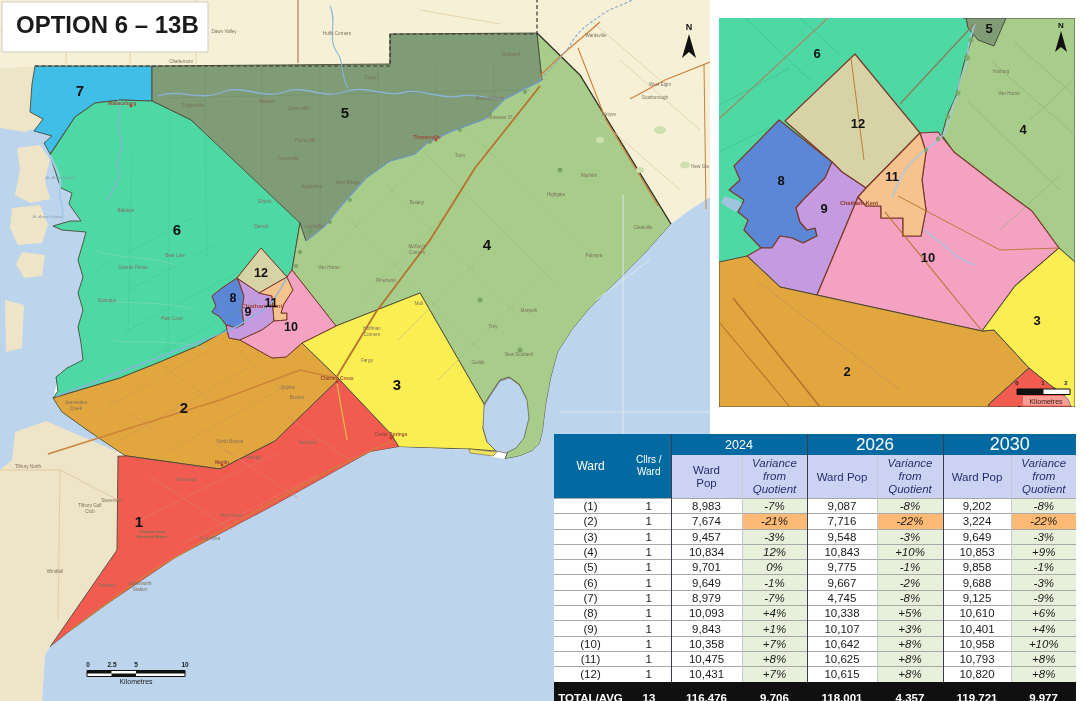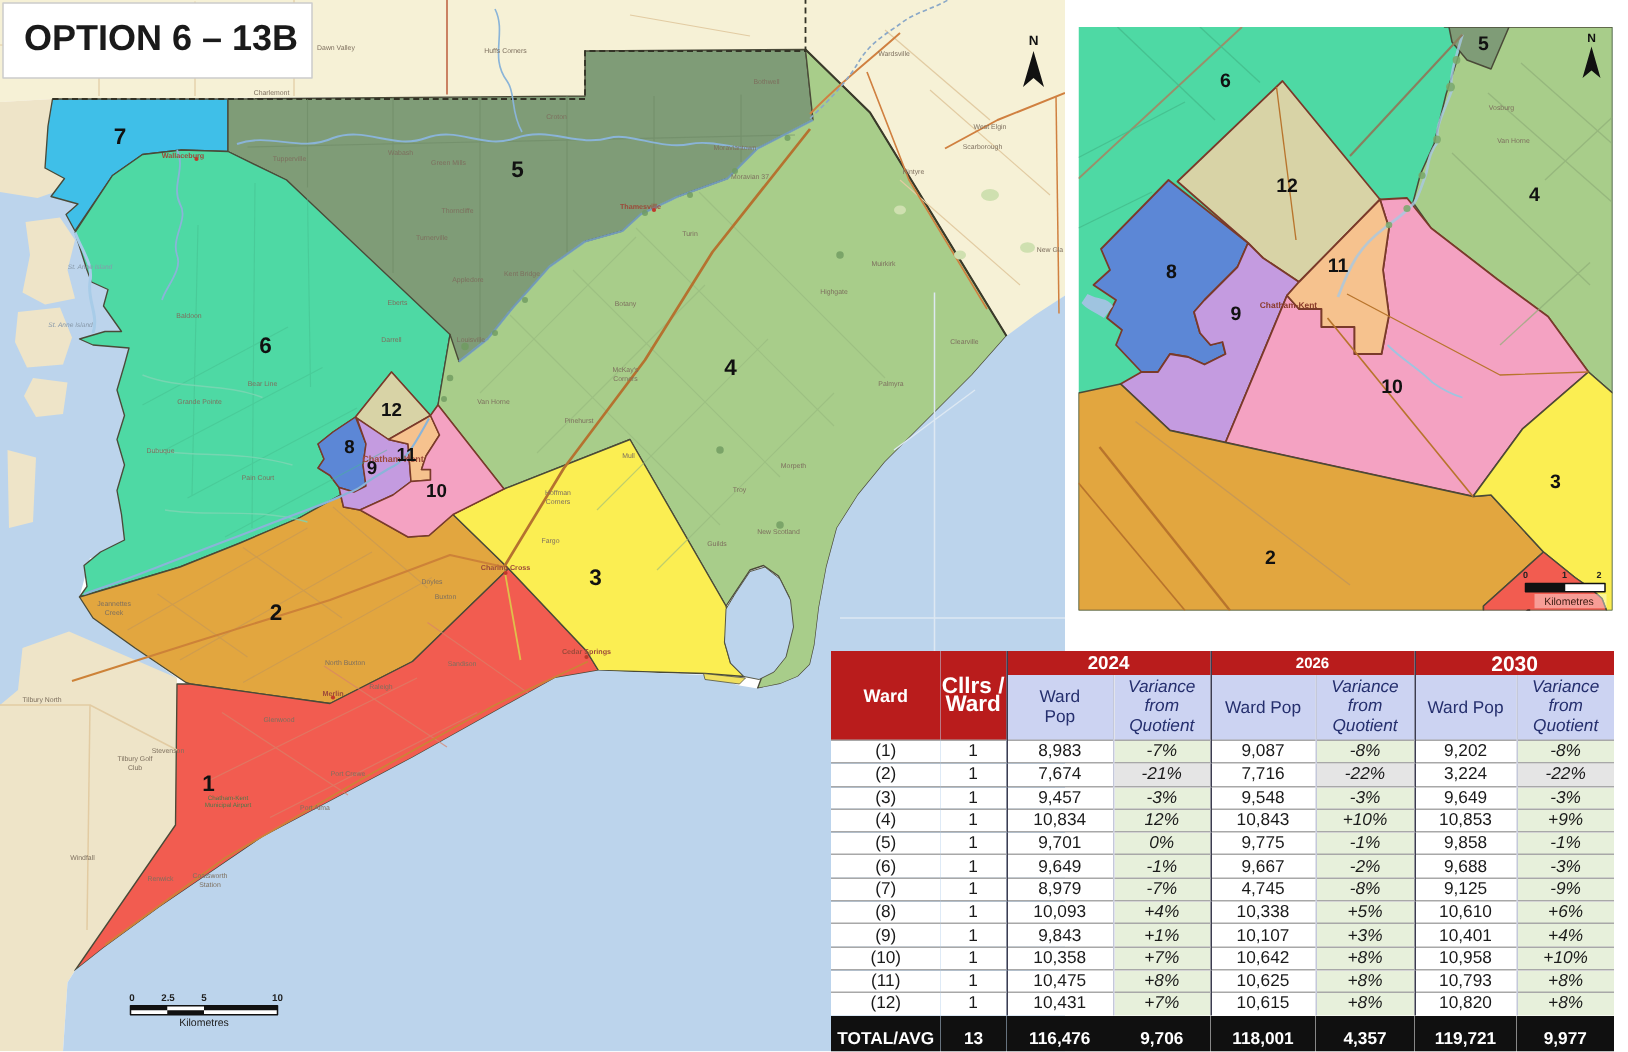--- a/index.html
+++ b/index.html
@@ -1,27 +1,27 @@
 <!DOCTYPE html>
 <html><head>
 <meta charset="utf-8">
 <style>
 html,body{margin:0;padding:0;background:#ffffff;}
 #page{position:relative;width:1085px;height:701px;overflow:hidden;font-family:"Liberation Sans",sans-serif;background:#ffffff;}
 #mapsvg{position:absolute;left:0;top:0;}
 .tbl{position:absolute;left:554px;top:434px;width:522px;border-collapse:collapse;table-layout:fixed;font-family:"Liberation Sans",sans-serif;}
 .tbl td,.tbl th{padding:0;margin:0;text-align:center;vertical-align:middle;overflow:hidden;white-space:nowrap;}
-.navy{background:#b91c1c;color:#ffffff;font-weight:bold;}
+.navy{background:#0369a1;color:#ffffff;font-weight:normal;}
 .lav{background:#ccd3f2;color:#252f6e;font-weight:bold;}
 .grn{background:#e7f0db;}
 .orn{background:#fdecd4;}
 .trow td{background:#101010;color:#ffffff;font-weight:bold;font-size:11.5px;height:32px;}
 .dr td{font-size:11.5px;color:#1a1a1a;height:14.3px;border-top:1px solid #a8a8a8;background:#ffffff;}
 .dr td.grn{background:#e7f0db;}
-.dr td.orn{background:#e5e5e5;}
+.dr td.orn{background:#fdba74;}
 .vd{border-left:1.5px solid #3c3c50;}
 .vl{border-left:1px solid #c4c8da;font-style:italic;}
 </style>
 </head>
 <body>
 <div id="page">
 <svg id="mapsvg" width="1085" height="701" viewBox="0 0 1085 701">
 <defs>
 <clipPath id="mainclip">
           <rect x="0" y="0" width="710" height="701"></rect>
@@ -433,24 +433,24 @@
         <col style="width:71px">
         <col style="width:65px">
         <col style="width:70px">
         <col style="width:66px">
         <col style="width:68px">
         <col style="width:65px">
 </colgroup>
 <tbody>
         <tr style="height:14px">
 <td class="navy" rowspan="2" style="font-size:12px">Ward</td>
-<td class="navy" rowspan="2" style="font-size:15px;white-space:normal;line-height:12px">Cllrs /<br>Ward</td>
+<td class="navy" rowspan="2" style="font-size:10px;white-space:normal;line-height:12px">Cllrs /<br>Ward</td>
 <td class="navy vd" colspan="2" style="font-size:12.5px">2024</td>
-<td class="navy vd" colspan="2" style="font-size:10px">2026</td>
-<td class="navy vd" colspan="2" style="font-size:14px">2030</td>
+<td class="navy vd" colspan="2" style="font-size:17px">2026</td>
+<td class="navy vd" colspan="2" style="font-size:18px">2030</td>
 </tr>
 <tr style="height:43.5px">
 <td class="lav vd" style="font-size:11.5px;font-weight:normal;white-space:normal;line-height:13px">Ward<br>Pop</td>
 <td class="lav vl" style="font-size:11.5px;font-weight:normal;white-space:normal;line-height:13px">Variance<br>from<br>Quotient</td>
 <td class="lav vd" style="font-size:11.5px;font-weight:normal">Ward Pop</td>
 <td class="lav vl" style="font-size:11.5px;font-weight:normal;white-space:normal;line-height:13px">Variance<br>from<br>Quotient</td>
 <td class="lav vd" style="font-size:11.5px;font-weight:normal">Ward Pop</td>
 <td class="lav vl" style="font-size:11.5px;font-weight:normal;white-space:normal;line-height:13px">Variance<br>from<br>Quotient</td>
 </tr>
 <tr class="dr">

